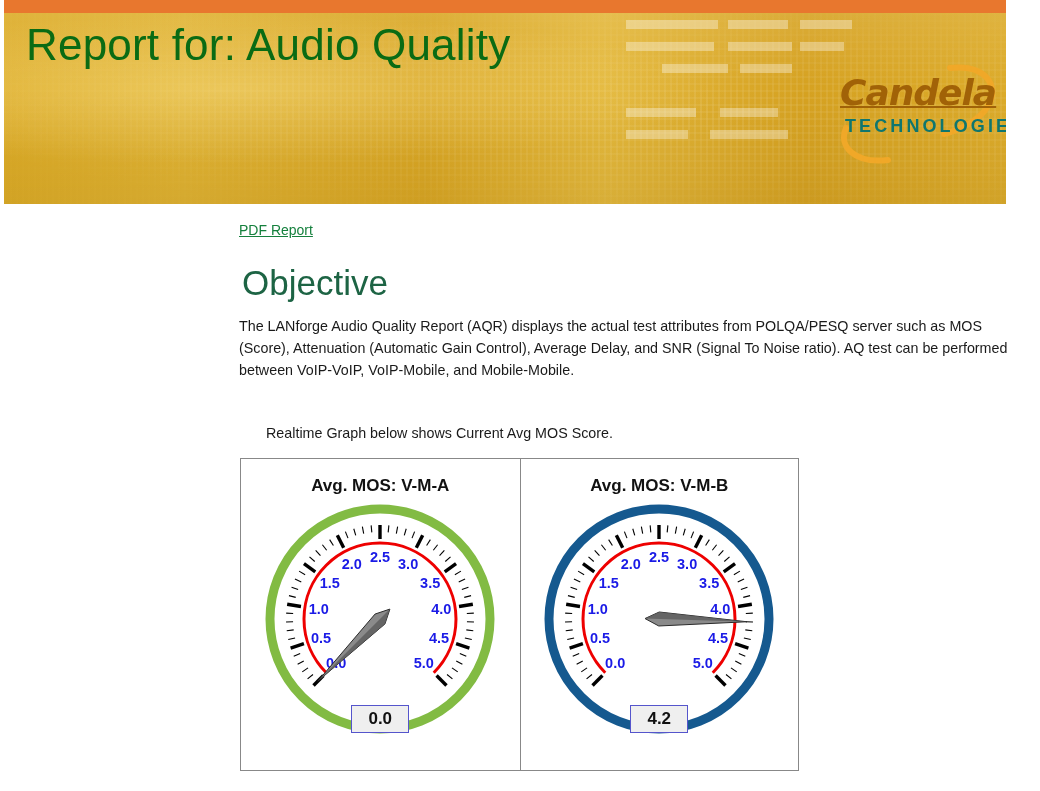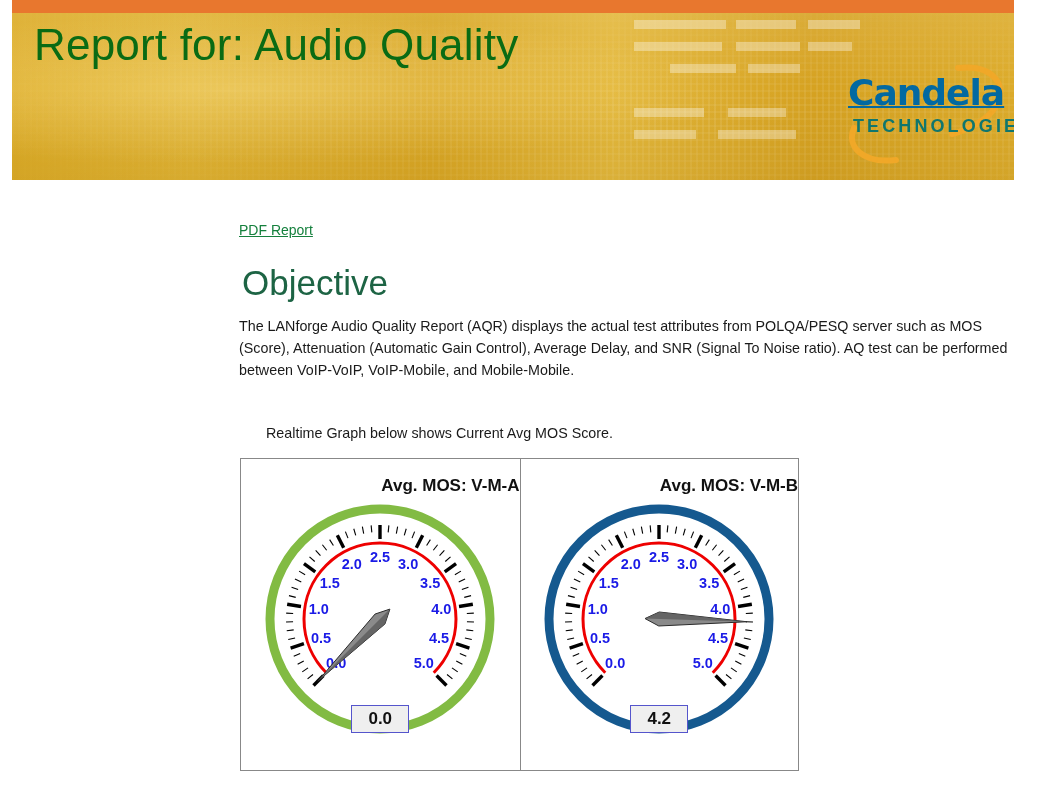--- a/index.html
+++ b/index.html
@@ -7,21 +7,21 @@
   body {
     width:1040px; height:791px;
     background:#ffffff;
     font-family:"Liberation Sans", sans-serif;
     overflow:hidden;
     position:relative;
   }
 
   
   #banner {
-    position:absolute; left:12px; top:0; width:1002px; height:180px;
+    position:absolute; left:4px; top:0; width:1002px; height:204px;
     overflow:hidden;
   }
   #banner-orange-bar {
     position:absolute; left:0; top:0; width:1002px; height:13px;
     background:#e8772e;
   }
   #banner-bg {
     position:absolute; left:0; top:13px; width:1002px; height:191px;
     background:
       linear-gradient(to bottom, rgba(255,255,255,0.10) 0%, rgba(255,255,255,0.0) 38%, rgba(0,0,0,0.05) 100%),
@@ -69,22 +69,22 @@
     position:absolute; left:24px; top:83px;
     font-size:16px; color:#3c3c32; white-space:nowrap;
   }
   
   #logo { position:absolute; left:828px; top:60px; width:170px; height:105px; }
   #logo-swoosh {
     position:absolute; left:0; top:0; width:170px; height:105px;
   }
   #logo-name {
     position:absolute; left:8px; top:12px;
-    font-size:36px; font-weight:bold; 
-    color:#0369a1; letter-spacing:-1px;
+    font-size:36px; font-weight:bold; font-style:italic;
+    color:#a16207; letter-spacing:-1px;
     font-family:"DejaVu Sans", sans-serif;
     text-decoration:underline; text-decoration-thickness:2px;
   }
   #logo-sub {
     position:absolute; left:13px; top:56px;
     font-size:18px; font-weight:bold; color:#0f766e; letter-spacing:3.1px;
     font-family:Liberation Sans, sans-serif;
   }
 
   
@@ -114,21 +114,21 @@
     background:#ffffff;
     display:flex;
   }
   .gauge-cell {
     width:279px; height:311px;
     position:relative;
   }
   .gauge-cell + .gauge-cell { border-left:1px solid #888888;text-decoration:underline; }
   .gauge-title {
     position:absolute; left:0; right:0; top:17px;
-    text-align:right; font-size:17px; font-weight:bold; color:#111111;
+    text-align:center; font-size:17px; font-weight:bold; color:#111111;
   }
   .gauge-svg { position:absolute; left:50%; top:44px; transform:translateX(-50%); }
   .gauge-value-box {
     position:absolute; left:50%; top:246px; transform:translateX(-50%);
     width:58px; height:28px;
     border:1px solid #5555cc; background:#efefef;
     display:flex; align-items:center; justify-content:center;
     font-size:17px; font-weight:bold; color:#111111;
   }
   .tick-label { font-size:14.5px; font-weight:bold; fill:#1a1ae6; font-family:"Liberation Sans", sans-serif; }

